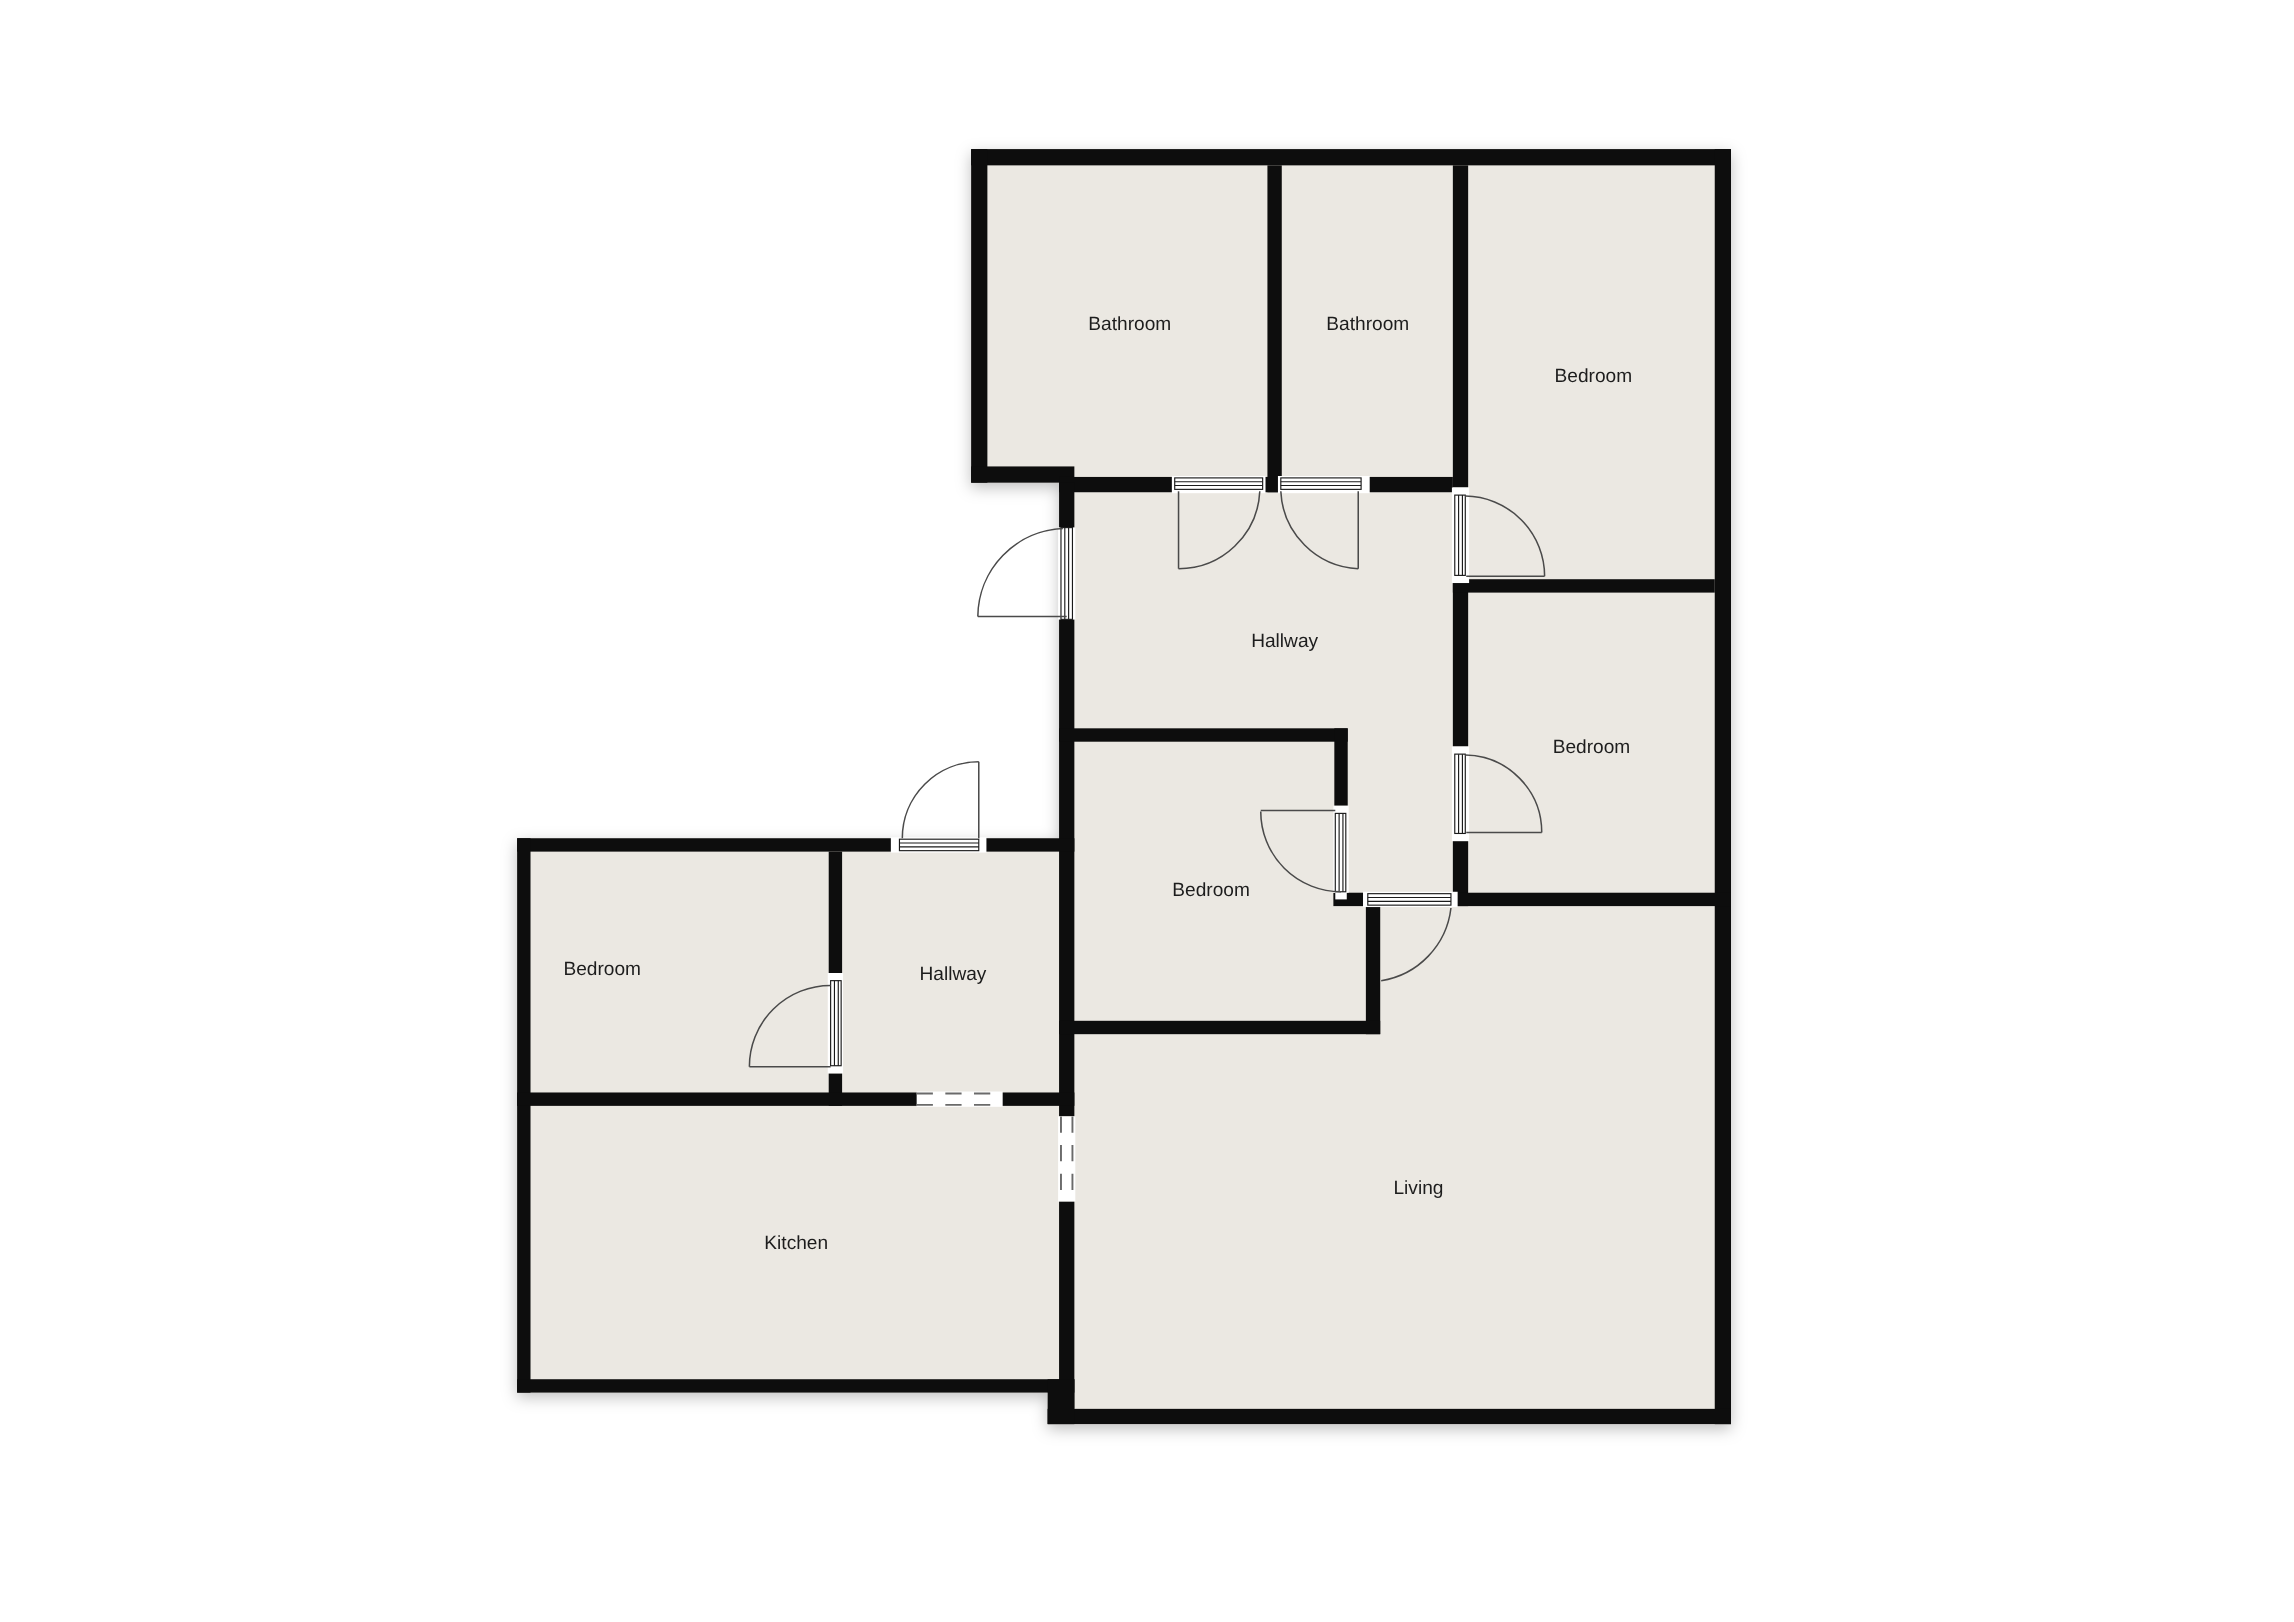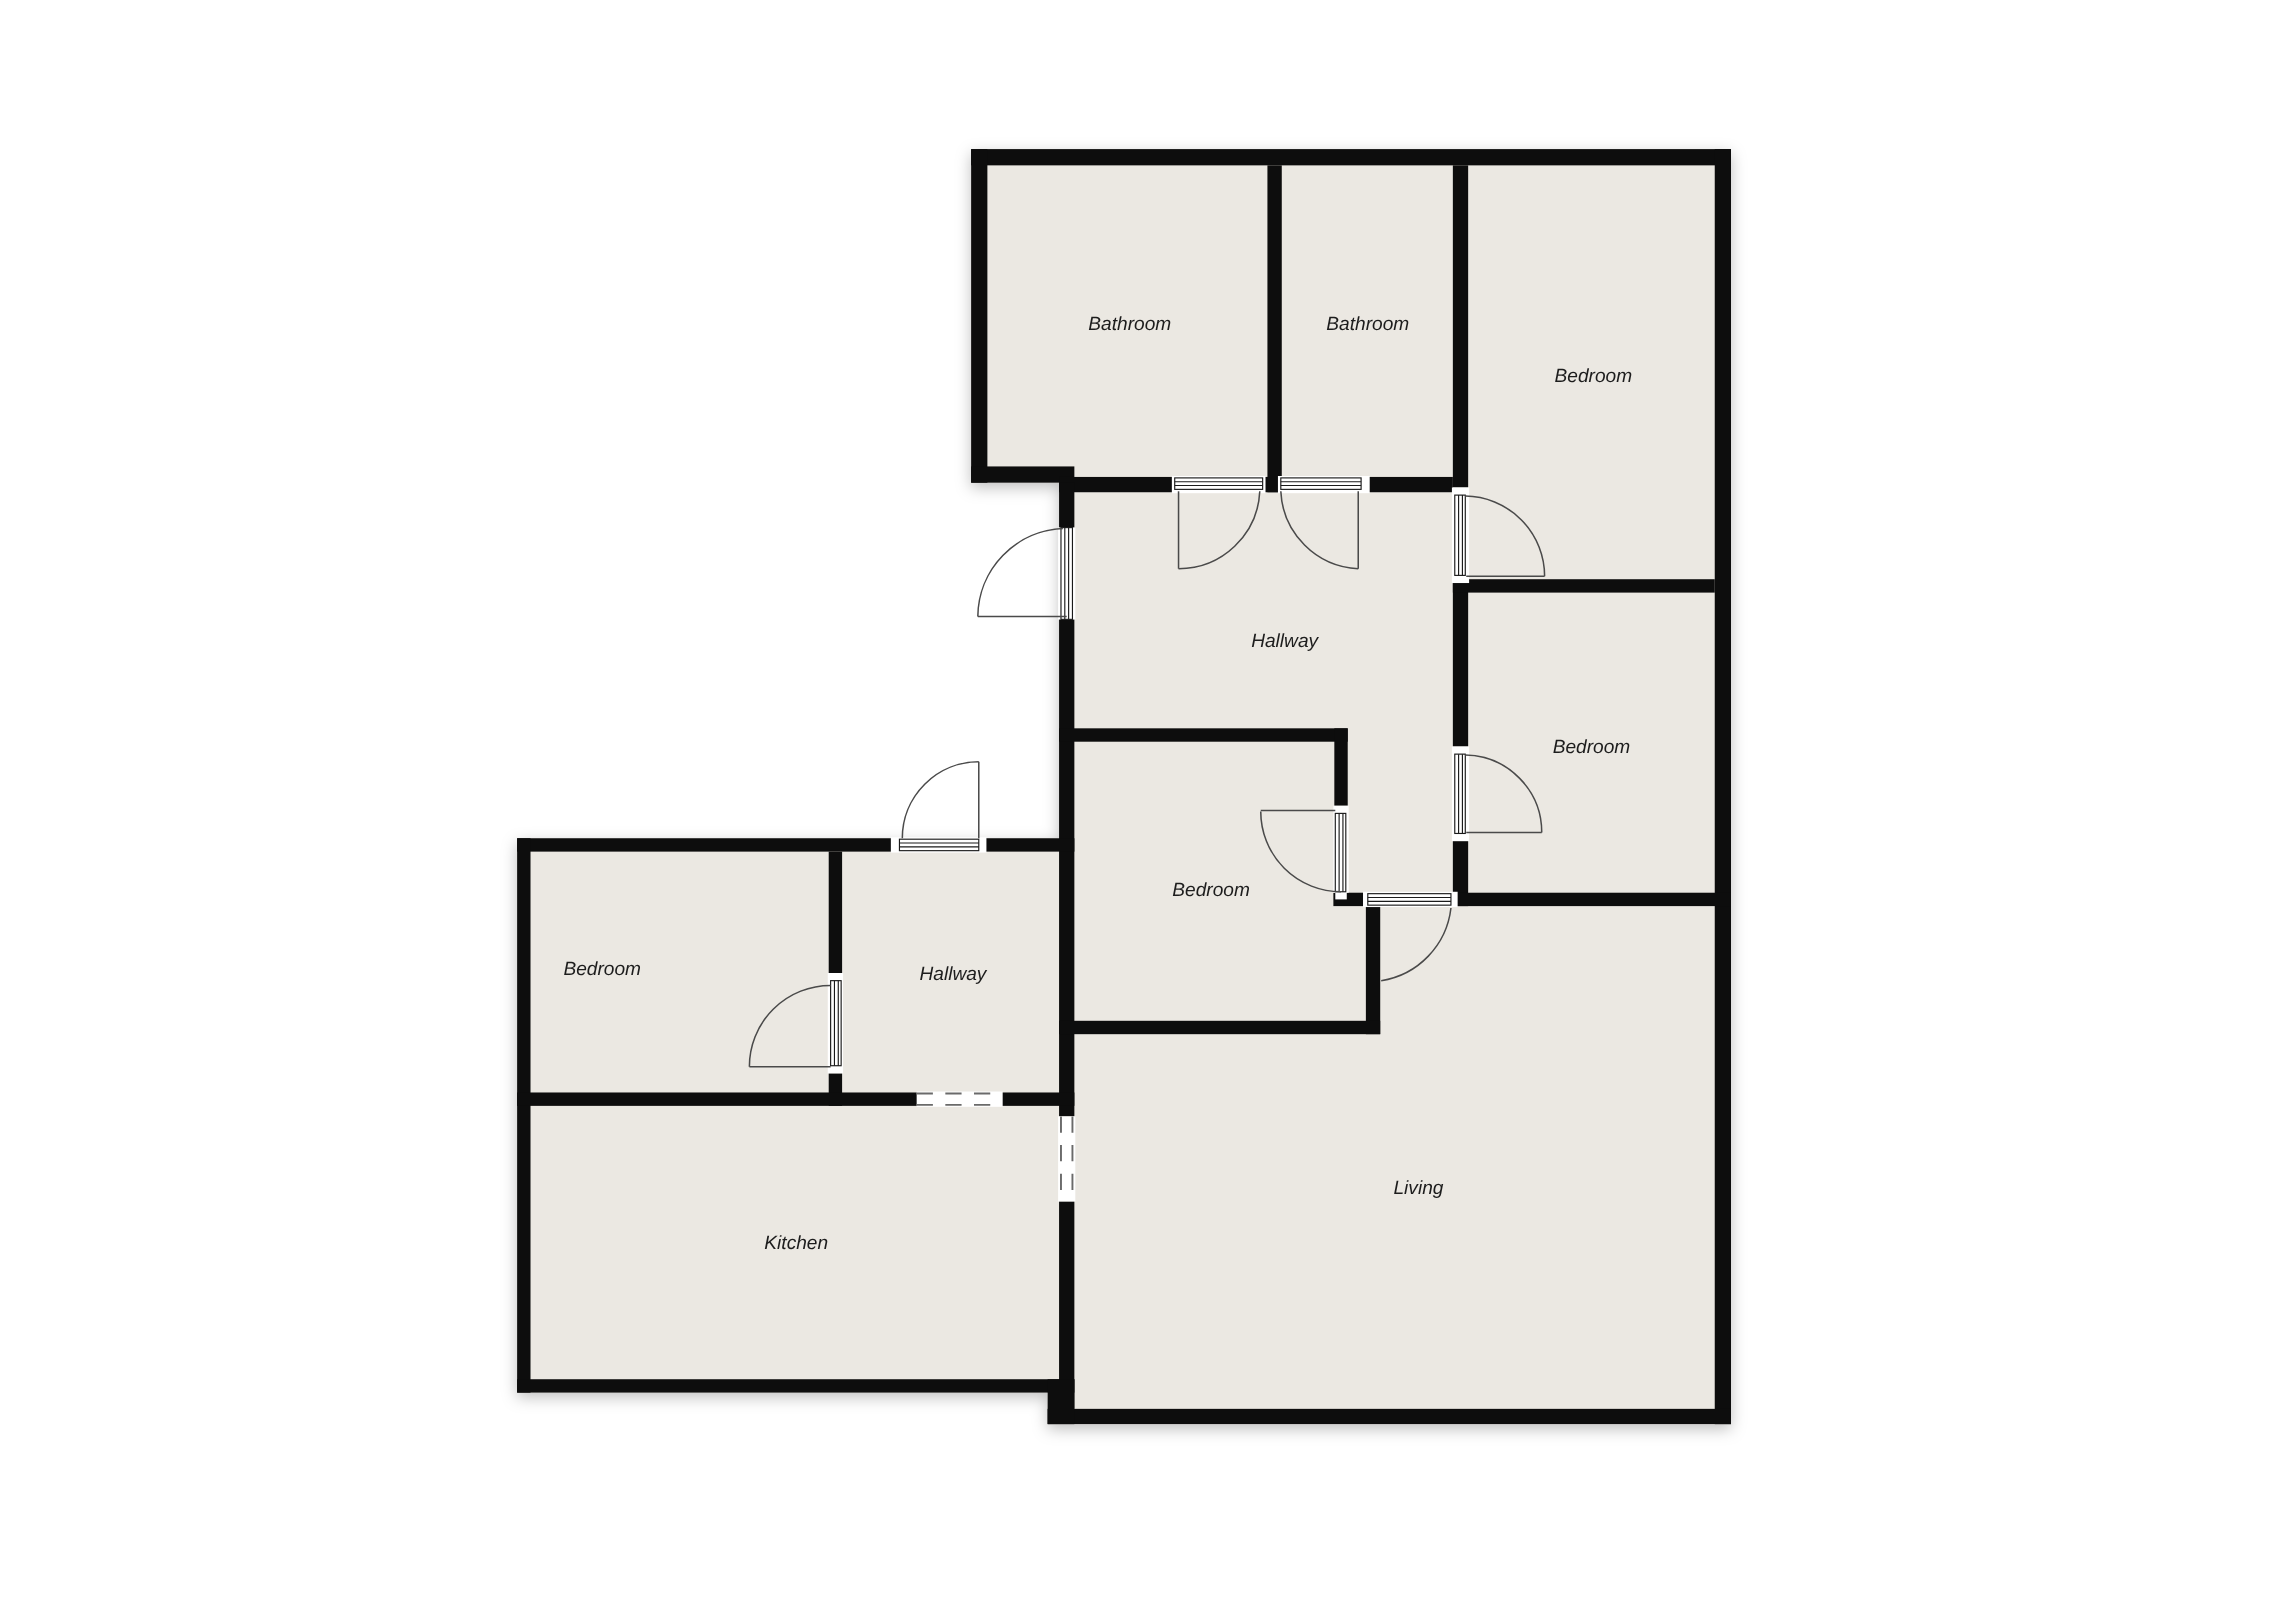--- a/index.html
+++ b/index.html
@@ -1,16 +1,16 @@
 <!DOCTYPE html>
 <html><head>
 <meta charset="utf-8">
 <style>
   html,body{margin:0;padding:0;background:#ffffff;}
-  .wrap{width:2294px;height:1622px;position:relative;background:#ffffff;overflow:hidden;font-style:italic;}
+  .wrap{width:2294px;height:1622px;position:relative;background:#ffffff;overflow:hidden;}
   svg{display:block;}
   text{font-family:"Liberation Sans", sans-serif; fill:#1d1d1d; font-size:20px; text-rendering:geometricPrecision;}
 </style>
 </head>
 <body>
 <div class="wrap">
 <svg width="2294" height="1622" viewBox="0 0 2400 1697">
   <defs>
     <filter id="bshadow" x="-5%" y="-5%" width="110%" height="110%">
       <feDropShadow dx="0" dy="5" stdDeviation="8" flood-color="#000000" flood-opacity="0.25"></feDropShadow>

